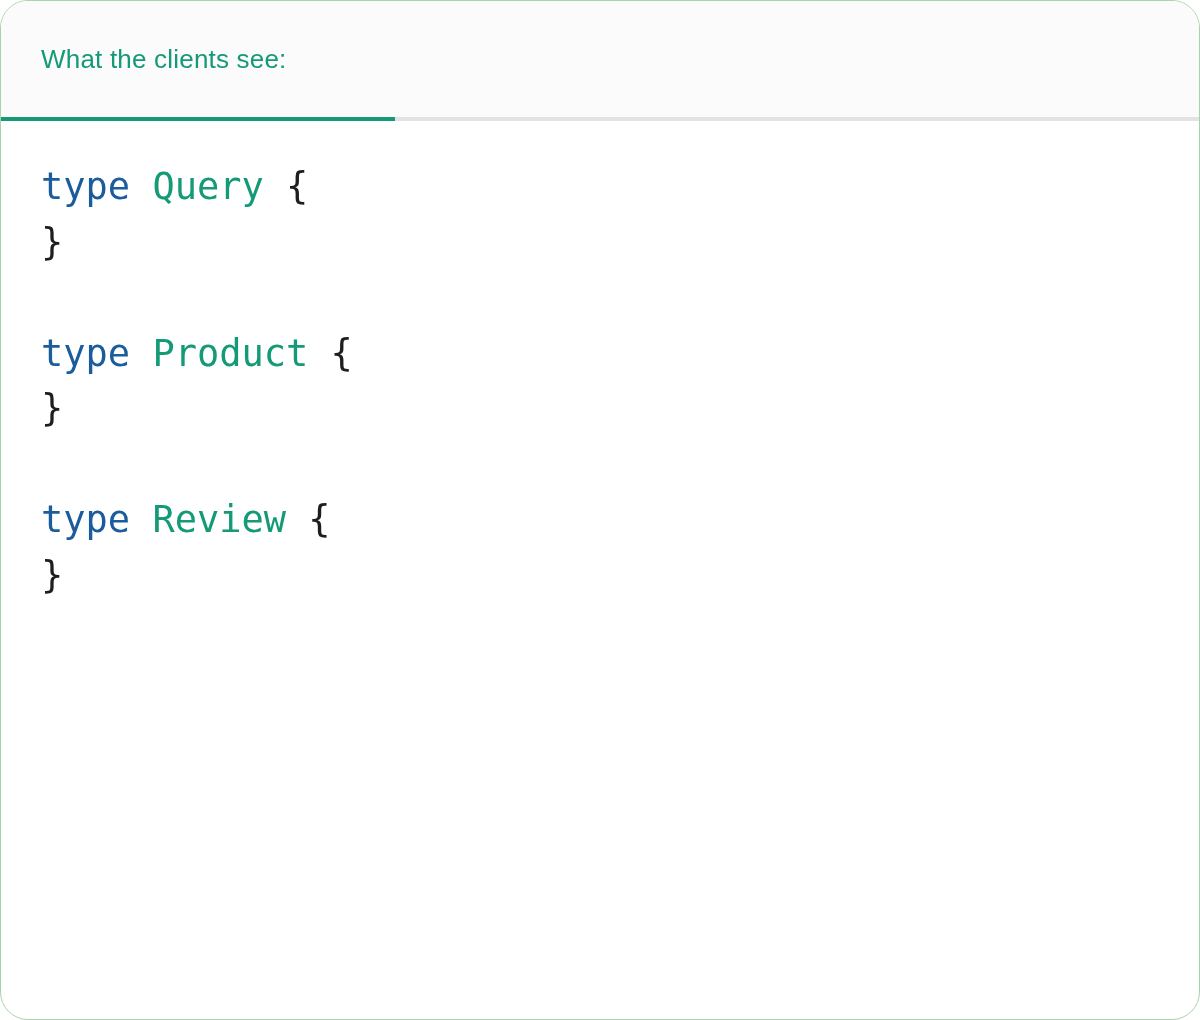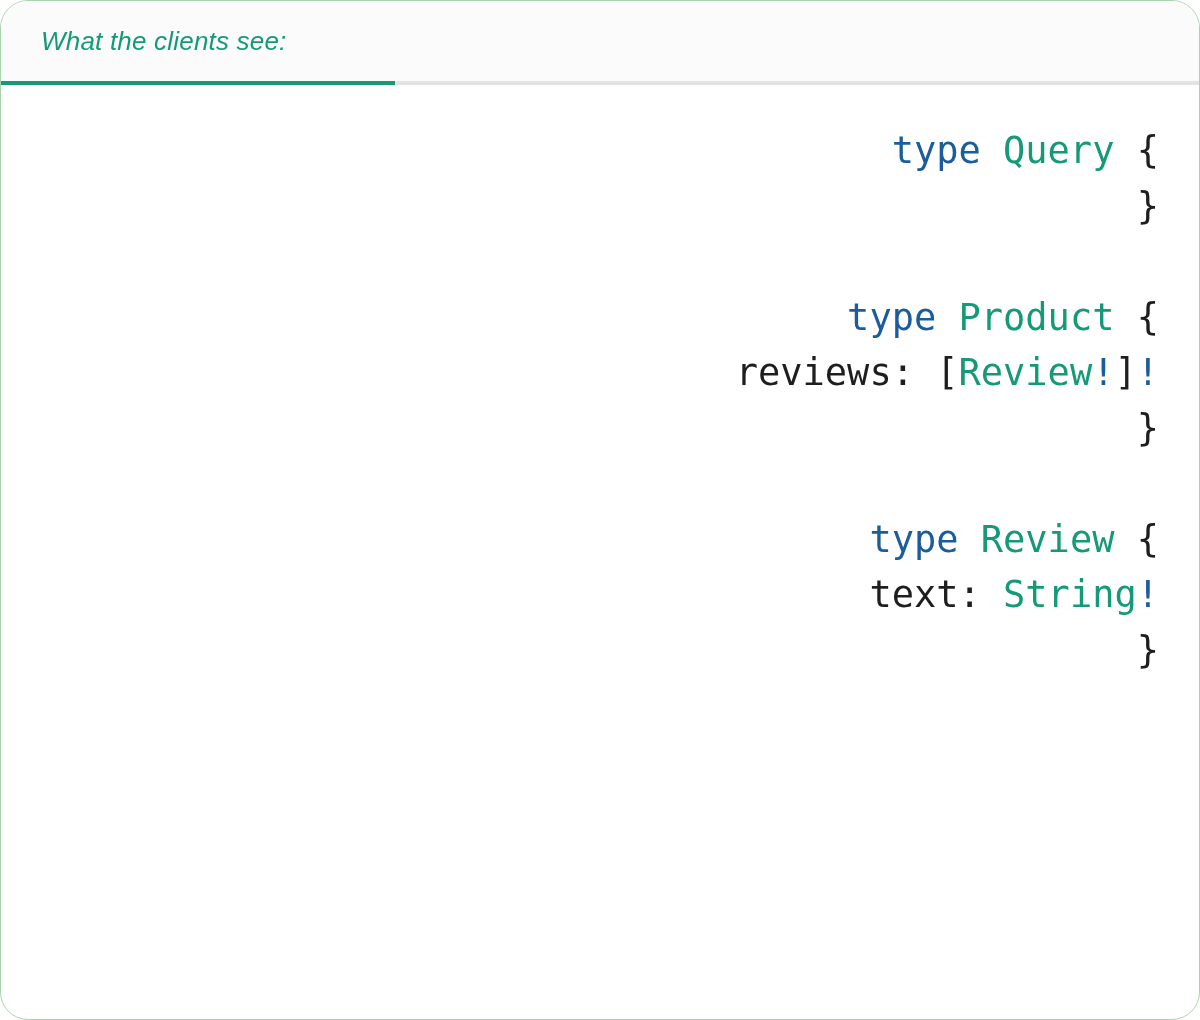--- a/index.html
+++ b/index.html
@@ -25,26 +25,25 @@
     left: 0; top: 0;
     width: 1200px;
     height: 1020px;
     background: var(--card-bg);
     border: 1px solid var(--card-border);
     border-radius: 28px;
     overflow: hidden;
   }
   .tab-bar {
     position: relative;
-    height: 84px;
+    height: 120px;
     background: var(--tabbar-bg);
     border-bottom: 4px solid var(--tab-line);
     display: flex;
     align-items: flex-end;
-    font-style: italic;
   }
   .tab {
     height: 100%;
     display: flex;
     align-items: center;
     padding-left: 40px;
     cursor: pointer;
   }
   .tab-label {
     color: var(--tab-accent);
@@ -60,41 +59,39 @@
     height: 4px;
     background: var(--tab-accent);
   }
   .code-block {
     padding: 38px 40px 0 40px;
     font-family: "DejaVu Sans Mono", monospace;
     font-size: 37px;
     font-weight: 500;
     line-height: 55.5px;
   }
-  .code-line { white-space: pre; text-align: right; }
+  .code-line { white-space: pre; }
   .tok-kw   { color: var(--keyword); }
   .tok-ty   { color: var(--type-name); }
   .tok-pl   { color: var(--punctuation); }
   .tok-bang { color: var(--bang); }
 </style>
 </head>
 <body>
 
 <div class="card">
   <div class="tab-bar">
     <div class="tab">
       <span class="tab-label">What the clients see:</span>
     </div>
     <div class="tab-indicator"></div>
   </div>
   <div class="code-block">
       <div class="code-line"><span class="tok-kw">type</span><span class="tok-pl"> </span><span class="tok-ty">Query</span><span class="tok-pl"> {</span></div>
       <div class="code-line"><span class="tok-pl">}</span></div>
       <div class="code-line">&nbsp;</div>
       <div class="code-line"><span class="tok-kw">type</span><span class="tok-pl"> </span><span class="tok-ty">Product</span><span class="tok-pl"> {</span></div>
-      <div class="code-line"><span class="tok-pl">  reviews: [</span><span class="tok-ty">Review</span><span class="tok-bang">!</span><span class="tok-pl">]</span><span class="tok-bang">!</span></div>
       <div class="code-line"><span class="tok-pl">}</span></div>
       <div class="code-line">&nbsp;</div>
       <div class="code-line"><span class="tok-kw">type</span><span class="tok-pl"> </span><span class="tok-ty">Review</span><span class="tok-pl"> {</span></div>
-      <div class="code-line"><span class="tok-pl">  text: </span><span class="tok-ty">String</span><span class="tok-bang">!</span></div>
       <div class="code-line"><span class="tok-pl">}</span></div>
     </div>
 </div>
 
 </body></html>

